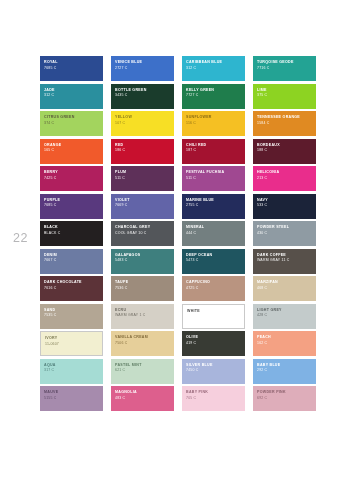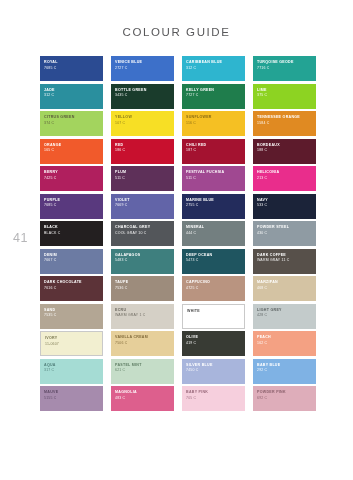--- a/index.html
+++ b/index.html
@@ -80,23 +80,22 @@
     margin-top: 1.2px;
     white-space: nowrap;
     opacity: 0.92;
   }
 </style>
 </head>
 <body>
 
 <div class="page">
 
-  <div class="page-title">COLOUR GUIDE</div>
-
-  <div class="page-number">41</div>
+
+  <div class="page-number">22</div>
 
   <div class="swatch-grid">
       <div class="swatch" style="background: rgb(43, 75, 146);">
         <div class="swatch-name" style="color: rgb(255, 255, 255);">ROYAL</div>
         <div class="swatch-code" style="color: rgb(255, 255, 255);">7685 C</div>
       </div>
       <div class="swatch" style="background: rgb(61, 112, 201);">
         <div class="swatch-name" style="color: rgb(255, 255, 255);">VENICE BLUE</div>
         <div class="swatch-code" style="color: rgb(255, 255, 255);">2727 C</div>
       </div>

